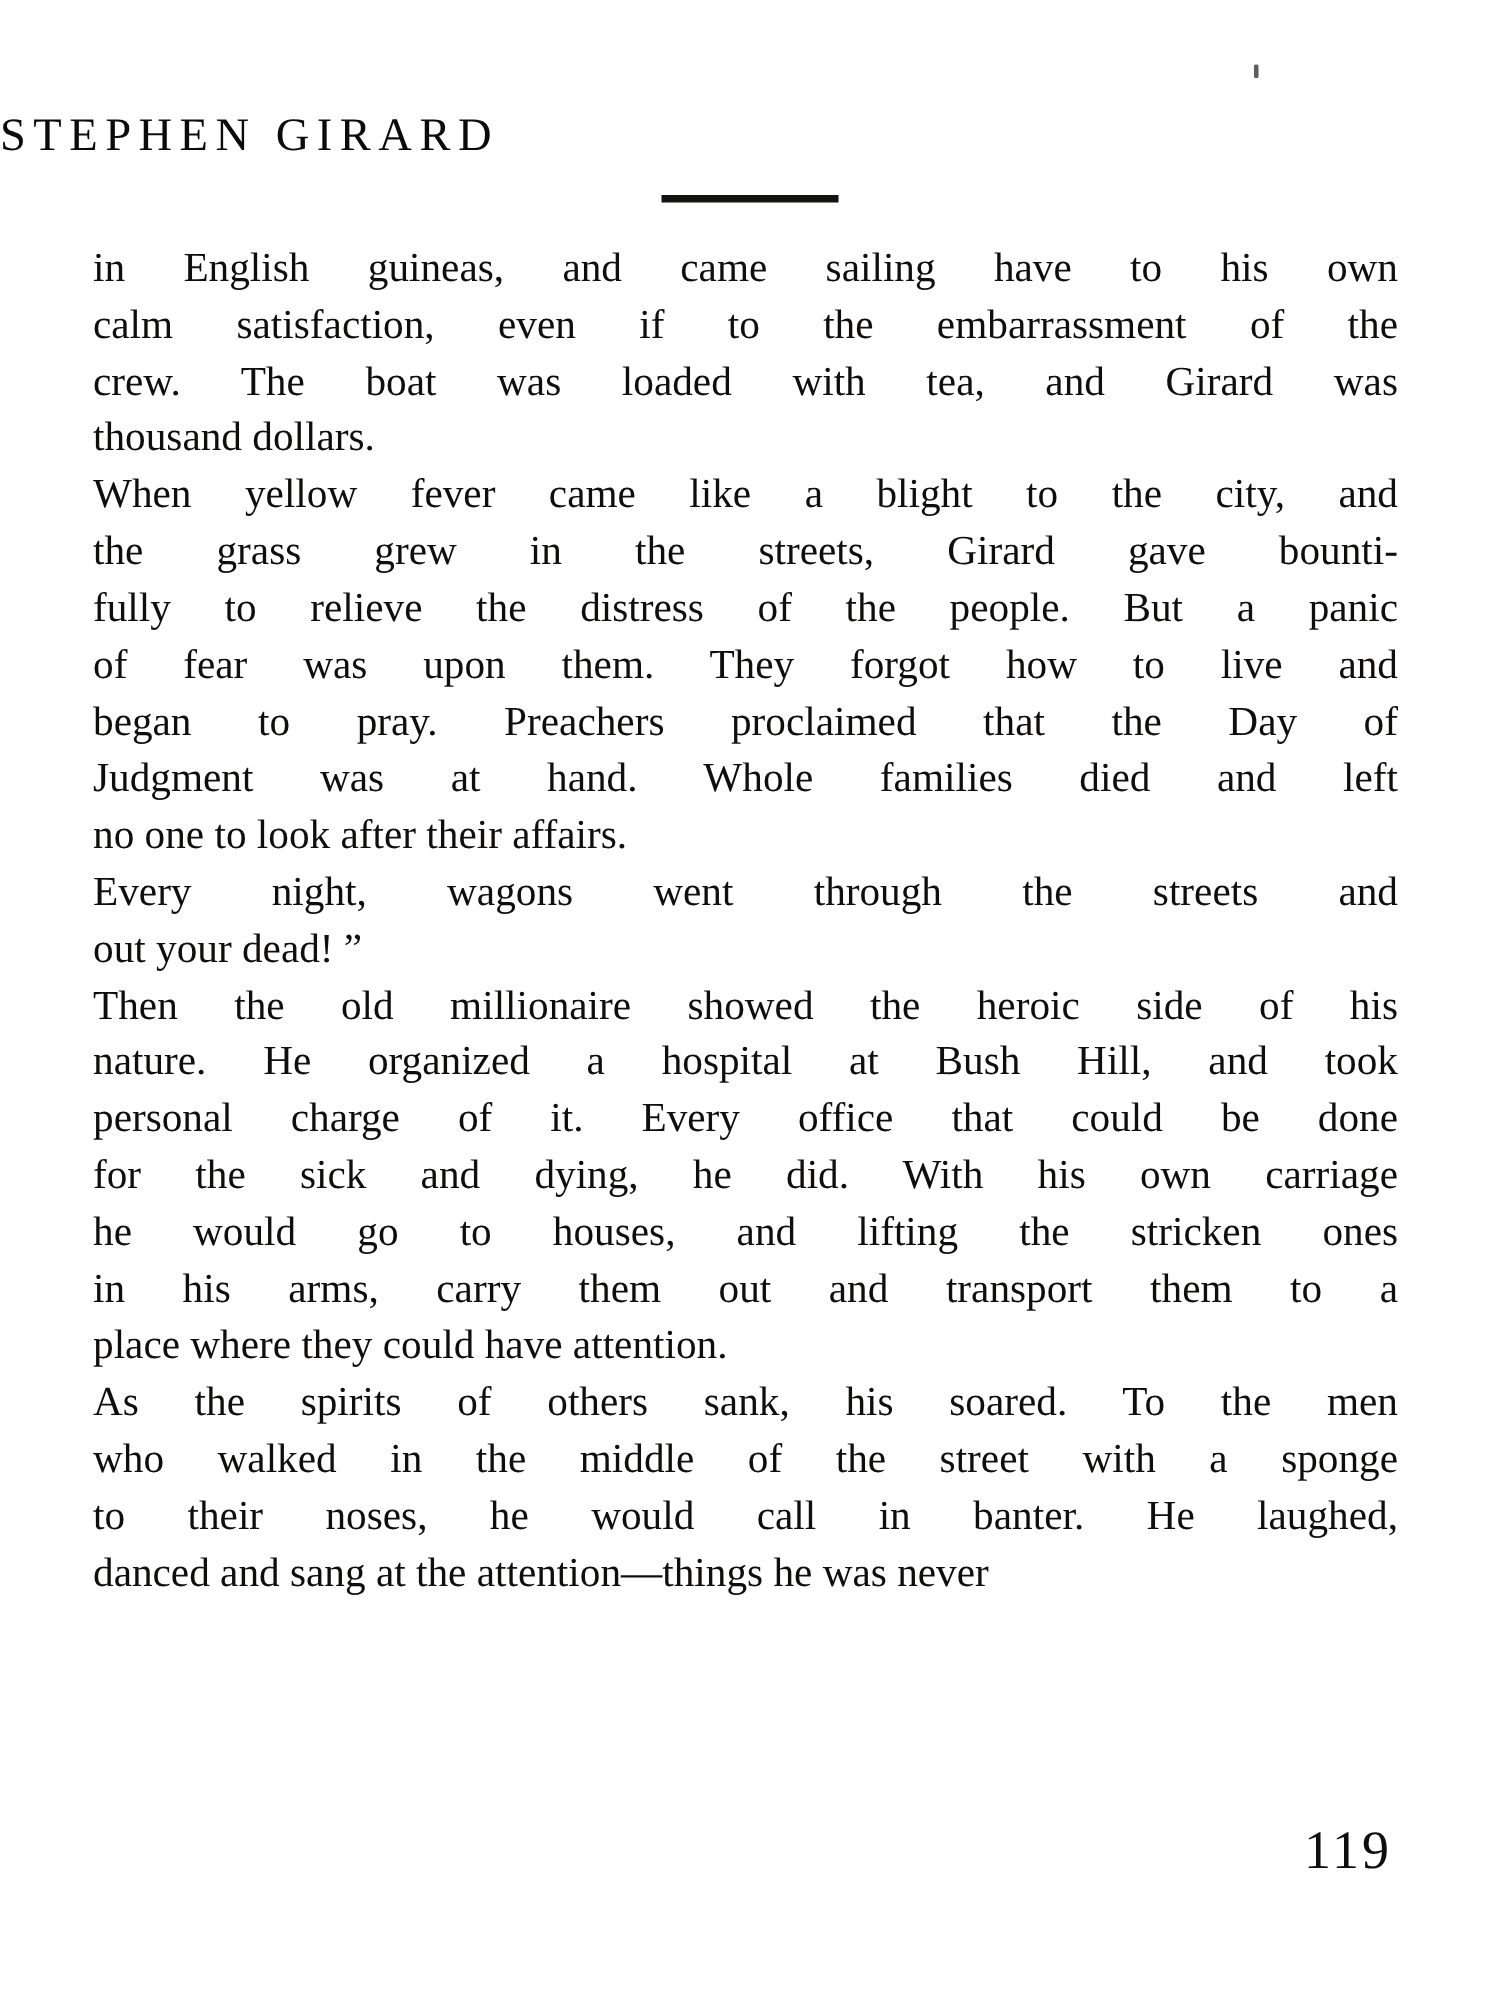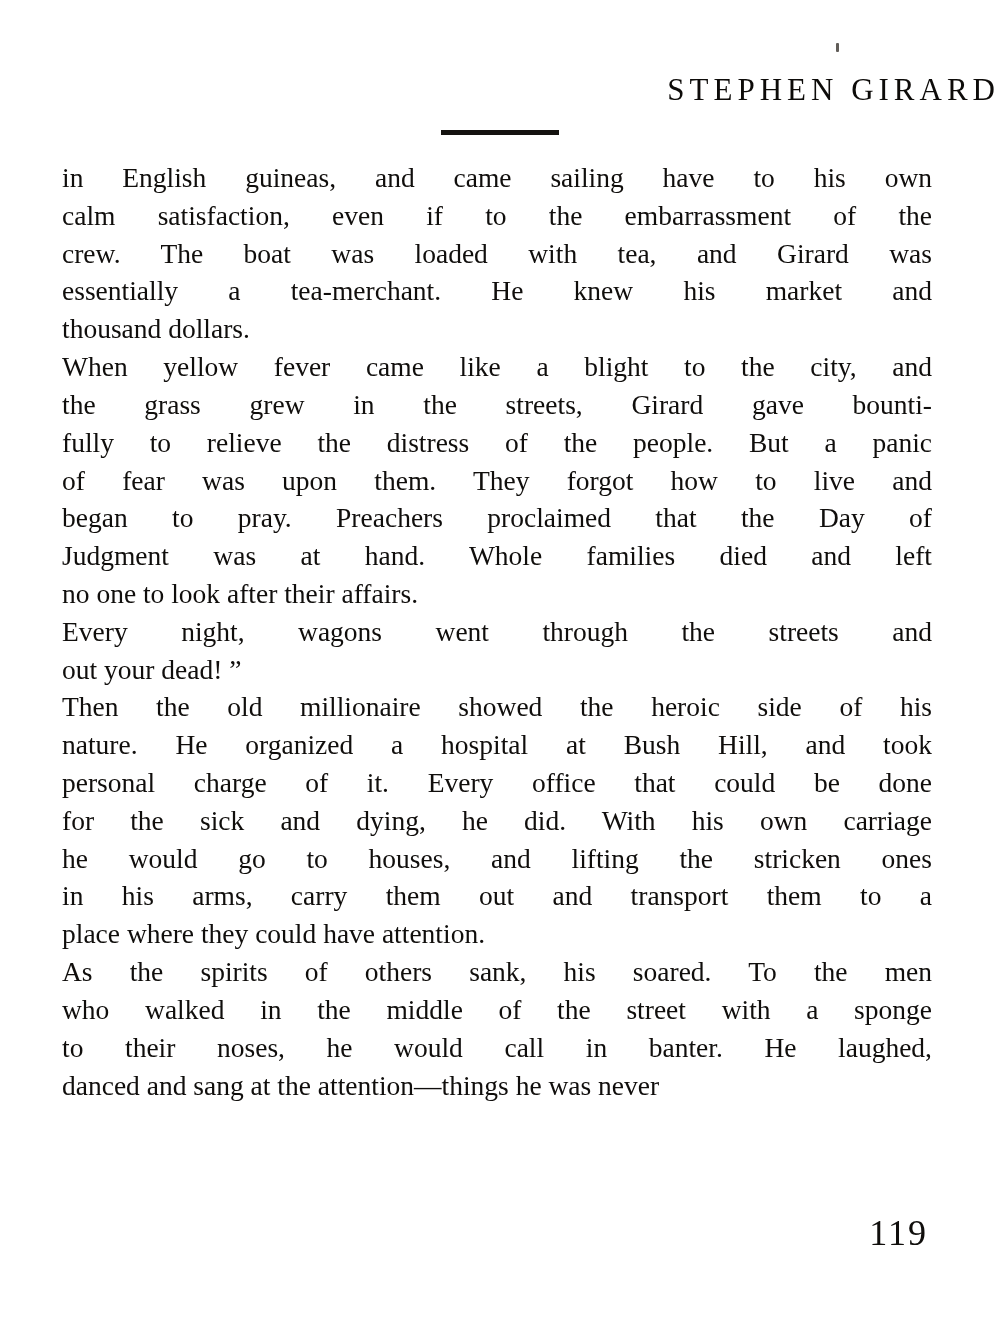--- a/index.html
+++ b/index.html
@@ -25,21 +25,21 @@
     left: 836px;
     top: 43px;
     width: 3px;
     height: 9px;
     background: #3a3530;
     opacity: 0.8;
     border-radius: 1px;
   }
   .running-head {
     margin-top: 72px;
-    text-align: right;
+    text-align: left;
     font-size: 31px;
     letter-spacing: 5px;
     font-weight: 400;
     color: #0d0b09;
     font-family: "Liberation Serif", serif;
   }
   .head-rule {
     width: 118px;
     height: 5px;
     background: #141210;
@@ -90,21 +90,20 @@
 
   <div class="running-head">STEPHEN GIRARD</div>
   <div class="head-rule"></div>
 
   <div class="body-text">
 
     <p class="para">
       <span class="line just">in English guineas, and came sailing have to his own</span>
       <span class="line just">calm satisfaction, even if to the embarrassment of the</span>
       <span class="line just">crew. The boat was loaded with tea, and Girard was</span>
-      <span class="line just">essentially a tea-merchant. He knew his market and</span>
       <span class="line last">thousand dollars.</span>
     </p>
 
     <p class="para">
       <span class="line just">When yellow fever came like a blight to the city, and</span>
       <span class="line just">the grass grew in the streets, Girard gave bounti-</span>
       <span class="line just">fully to relieve the distress of the people. But a panic</span>
       <span class="line just">of fear was upon them. They forgot how to live and</span>
       <span class="line just">began to pray. Preachers proclaimed that the Day of</span>
       <span class="line just">Judgment was at hand. Whole families died and left</span>

